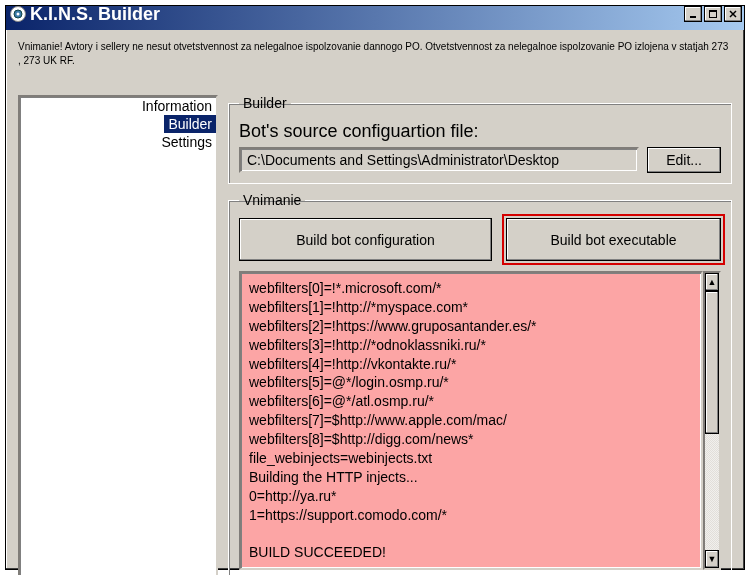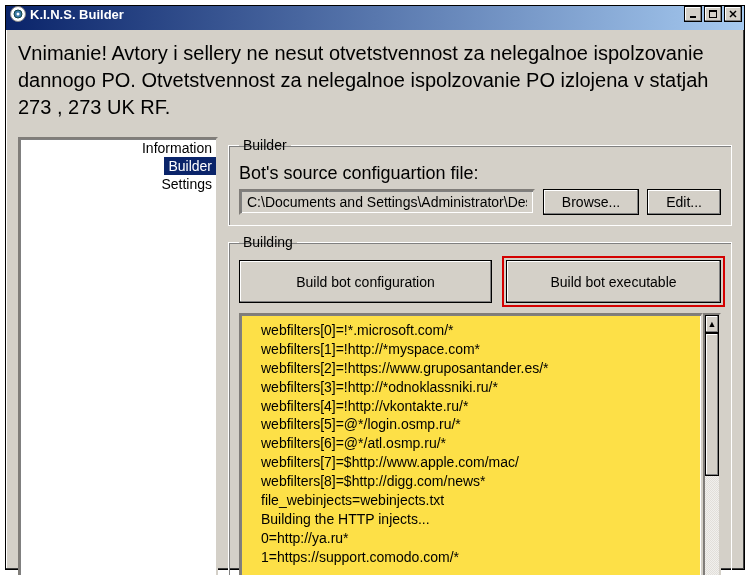--- a/index.html
+++ b/index.html
@@ -24,21 +24,21 @@
     flex-direction: column;
   }
   .titlebar {
     background: linear-gradient(to right, #0a246a, #a6caf0);
     height: 24px;
     display: flex;
     align-items: center;
     padding: 0 2px 8px 4px;
     color: #fff;
     font-weight: bold;
-    font-size: 13px;
+    font-size: 18px;
   }
   .titlebar .app-icon {
     width: 16px;
     height: 16px;
     background: #fff;
     border-radius: 50%;
     margin-right: 4px;
     display: flex;
     align-items: center;
     justify-content: center;
@@ -61,23 +61,23 @@
     color: #000;
     font-weight: bold;
   }
   .client {
     flex: 1;
     padding: 10px 12px;
     display: flex;
     flex-direction: column;
   }
   .warning {
-    font-size: 20px;
+    font-size: 10px;
     line-height: 1.35;
-    margin-bottom: 16px;
+    margin-bottom: 28px;
   }
   .main-area {
     display: flex;
     flex: 1;
     gap: 10px;
     min-height: 0;
   }
   .sidebar {
     width: 200px;
     background: #fff;
@@ -171,24 +171,24 @@
     border: 2px solid #d40000;
     pointer-events: none;
   }
   .output-box {
     flex: 1;
     display: flex;
     min-height: 0;
   }
   .output {
     flex: 1;
-    background: #fde047;
+    background: #fca5a5;
     border: 2px inset #d4d0c8;
     box-shadow: inset 1px 1px 0 #808080, inset -1px -1px 0 #fff;
-    padding: 6px 20px;
+    padding: 6px 8px;
     font-size: 14px;
     line-height: 1.35;
     white-space: pre;
     overflow: hidden;
   }
   .scrollbar {
     width: 18px;
     background: #d4d0c8;
     border: 2px inset #d4d0c8;
     box-shadow: inset 1px 1px 0 #808080, inset -1px -1px 0 #fff;
@@ -267,27 +267,26 @@
         <div class="sidebar-item">Settings</div>
       </div>
 
       <div class="right-panel">
 
         <fieldset>
           <legend>Builder</legend>
           <div class="config-label">Bot's source configuartion file:</div>
           <div class="row">
             <input class="text-input" type="text" readonly="" value="C:\Documents and Settings\Administrator\Desktop" style="">
-            <button class="btn">Browse...</button>
             <button class="btn">Edit...</button>
           </div>
         </fieldset>
 
         <fieldset class="actions-fs">
-          <legend>Building</legend>
+          <legend>Vnimanie</legend>
           <div class="actions-row">
             <button class="btn btn-wide">Build bot configuration</button>
             <span class="highlight" style="flex:1;display:flex;">
               <button class="btn btn-wide">Build bot executable</button>
             </span>
           </div>
           <div class="output-box">
             <div class="output">webfilters[0]=!*.microsoft.com/*
 webfilters[1]=!http://*myspace.com*
 webfilters[2]=!https://www.gruposantander.es/*

